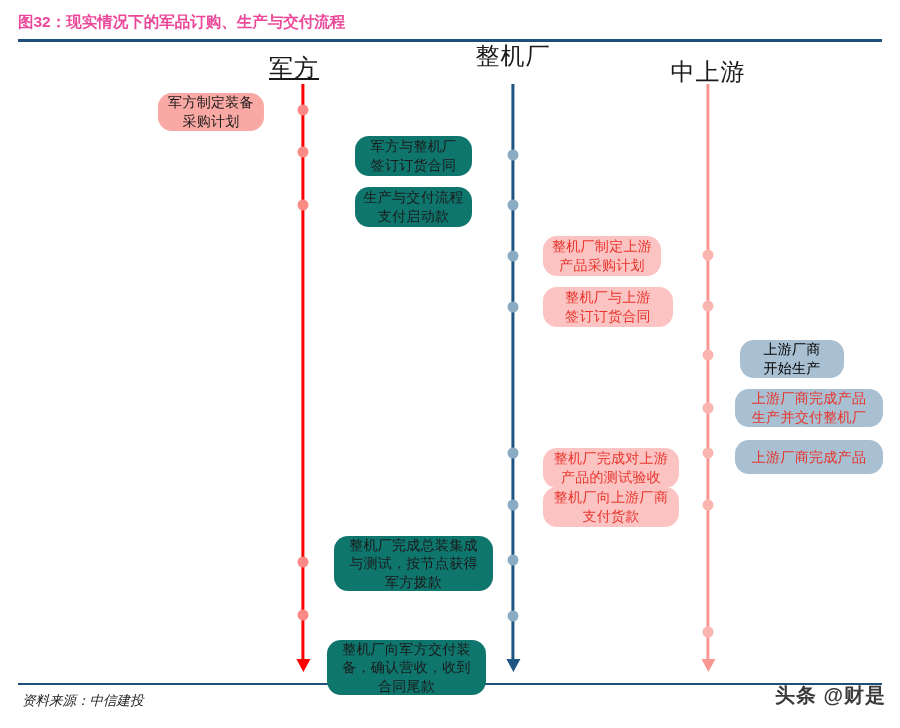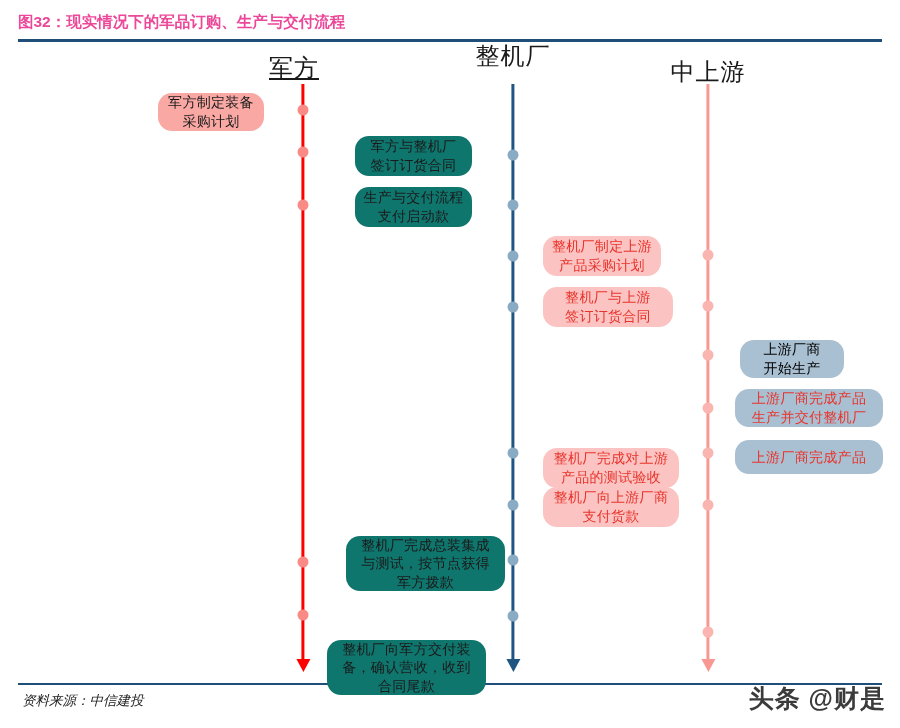--- a/index.html
+++ b/index.html
@@ -54,21 +54,21 @@
     top: 692px;
     font-size: 13.5px;
     font-style: italic;
     color: #222222;
     white-space: nowrap;
   }
   #watermark {
     position: absolute;
     right: 14px;
     top: 682px;
-    font-size: 25px;
+    font-size: 20px;
     font-weight: bold;
     color: #2b2b2b;
     letter-spacing: 1px;
     white-space: nowrap;
     opacity: .92;
   }
 
   
   .col-title {
     position: absolute;
@@ -192,18 +192,18 @@
 签订订货合同</div>
 <div class="box steel-dark" style="left: 740px; top: 340px; width: 104px; height: 38px;">上游厂商
 开始生产</div>
 <div class="box steel-red" style="left: 735px; top: 389px; width: 148px; height: 38px; text-align: right;">上游厂商完成产品
 生产并交付整机厂</div>
 <div class="box steel-red" style="left: 735px; top: 440px; width: 148px; height: 34px;">上游厂商完成产品</div>
 <div class="box pink-light" style="left: 543px; top: 448px; width: 136px; height: 40px;">整机厂完成对上游
 产品的测试验收</div>
 <div class="box pink-light" style="left: 543px; top: 487px; width: 136px; height: 40px;">整机厂向上游厂商
 支付货款</div>
-<div class="box steel" style="left: 346px; top: 536px; width: 159px; height: 55px;">整机厂完成总装集成
+<div class="box steel" style="left: 334px; top: 536px; width: 159px; height: 55px;">整机厂完成总装集成
 与测试，按节点获得
 军方拨款</div>
 <div class="box steel" style="left: 327px; top: 592px; width: 159px; height: 55px; margin-top: 48px;">整机厂向军方交付装
 备，确认营收，收到
 合同尾款</div>
 
 </body></html>

